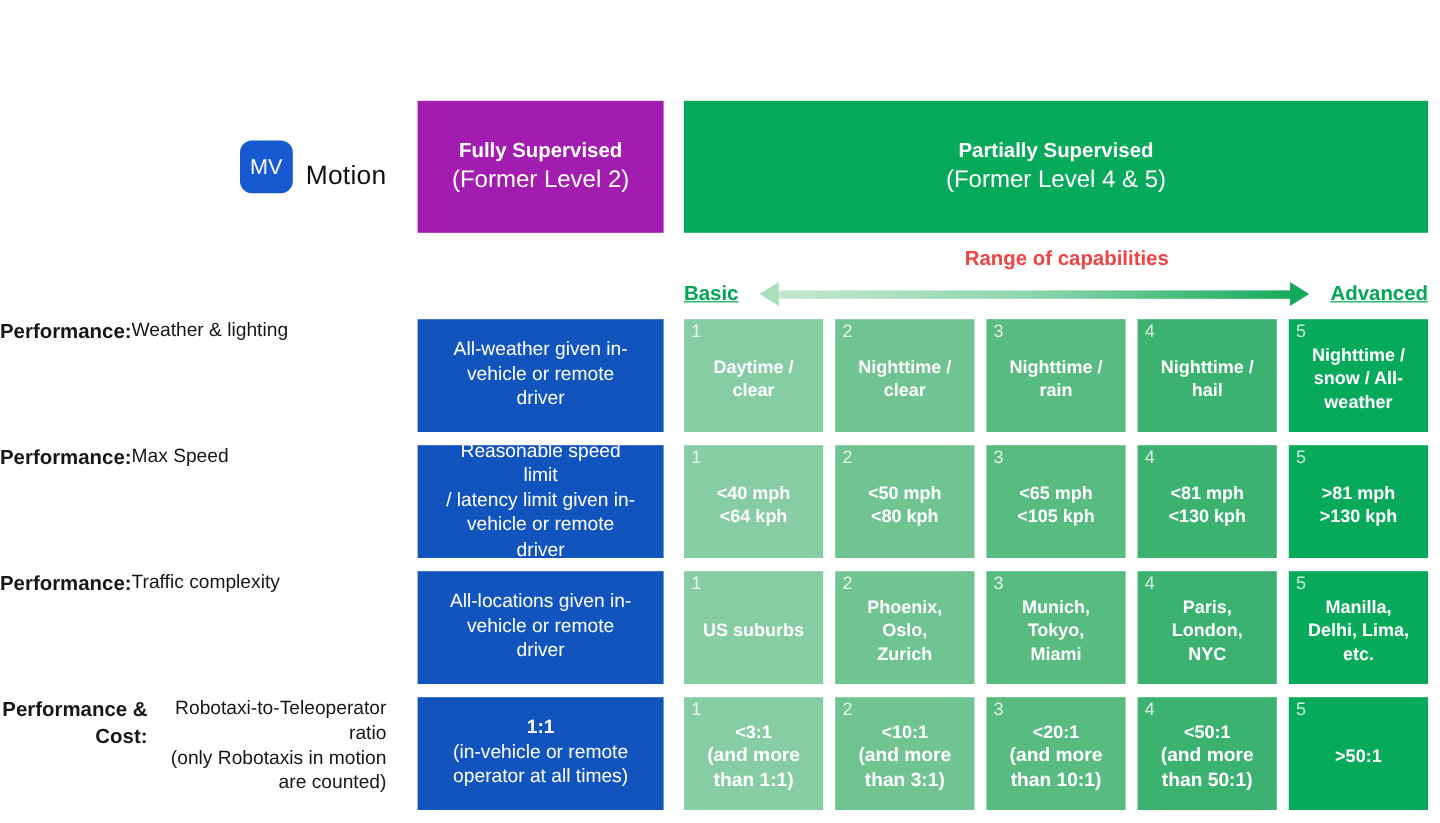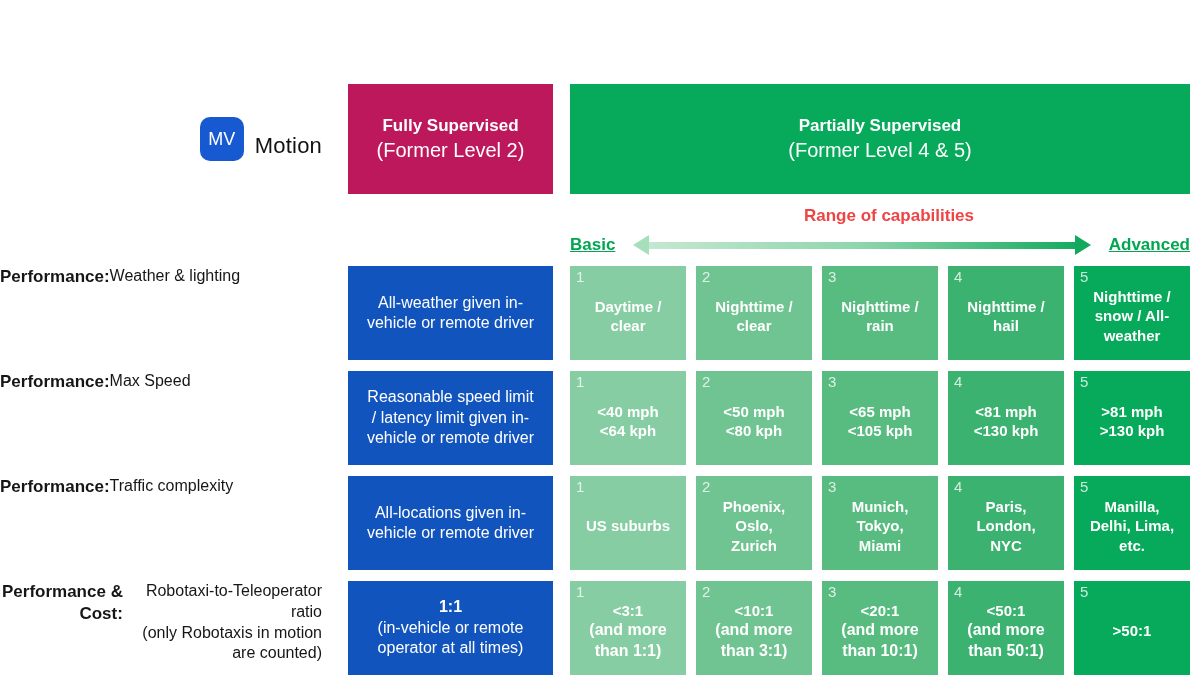--- a/index.html
+++ b/index.html
@@ -10,21 +10,21 @@
            font-size:25px; font-weight:700; color:#1C50CB; letter-spacing:-0.2px; }
 
   
   .header-band { position:absolute; top:84px; left:0; display:flex; height:110px; }
   .logo-col { width:322px; margin-right:26px; display:flex; align-items:center; justify-content:flex-end; }
   .logo-mark { width:44px; height:44px; background:#1659D1; border-radius:10px; color:#fff;
                font-weight:400; font-size:18px; display:flex; align-items:center; justify-content:center; }
   .logo-text { font-size:22px; font-weight:500; color:#121212; margin-left:11px; letter-spacing:0.2px;margin-top:13px; }
 
   .hdr-box { display:flex; flex-direction:column; justify-content:center; text-align:center; color:#fff; box-sizing:border-box; }
-  .hdr-blue  { width:205px; background:#be185d; }
+  .hdr-blue  { width:205px; background:#a21caf; }
   .hdr-green { width:620px; margin-left:17px; background:#07A95A; }
   .hdr-title { font-weight:700; font-size:17px; line-height:1.3; }
   .hdr-sub   { font-size:20px; line-height:1.3; }
 
   
   .range-label { position:absolute; top:206px; left:579px; width:620px; text-align:center;
                  color:#ef4444; font-weight:700; font-size:17px; }
   .range-band { position:absolute; top:233px; left:570px; width:620px; display:flex; align-items:center; height:24px; }
   .range-end { color:#00A651; font-weight:700; font-size:17px; white-space:nowrap;text-decoration:underline; }
   .arrow { flex:1; display:flex; align-items:center; margin:0 18px; }
@@ -37,21 +37,21 @@
   
   .rows-band { position:absolute; top:266px; left:0; display:flex; flex-direction:column; }
   .row { display:flex; height:94px; margin-bottom:11px; }
   .label-col { width:322px; margin-right:26px; display:flex; flex-direction:row;
                justify-content:flex-start; text-align:right; }
   .label-title { font-weight:700; font-size:17px; line-height:1.3; color:#161616; }
   .label-sub   { font-size:16px; line-height:1.3; color:#161616; white-space:pre-line; }
 
   .blue-box { width:205px; background:#1254BE; color:#fff; display:flex; flex-direction:column;
               justify-content:center; text-align:center; font-size:16px; line-height:1.28;
-              padding:0 1px; box-sizing:border-box; }
+              padding:0 21px; box-sizing:border-box; }
   .bb-strong { display:block; font-weight:700; white-space:pre-line; }
   .bb-text   { display:block; white-space:pre-line; }
 
   .cells { display:flex; margin-left:17px; }
   .cell { width:116px; margin-right:10px; position:relative; color:#fff; box-sizing:border-box;
           display:flex; flex-direction:column; align-items:center; justify-content:center;
           text-align:center; padding:12px 4px 6px; }
   .cell:last-child { margin-right:0; }
   .cell-num { position:absolute; top:2px; left:6px; font-size:15px; font-weight:400; color:rgba(255,255,255,0.78); }
   .cell-strong { display:block; font-weight:700; font-size:15px; line-height:1.28; white-space:pre-line; }

